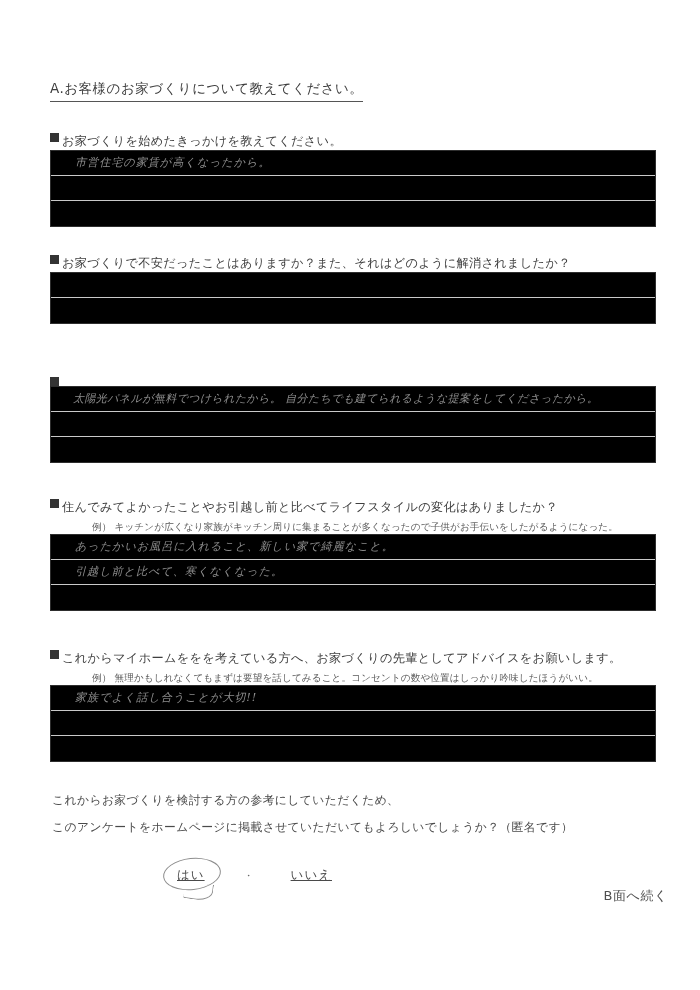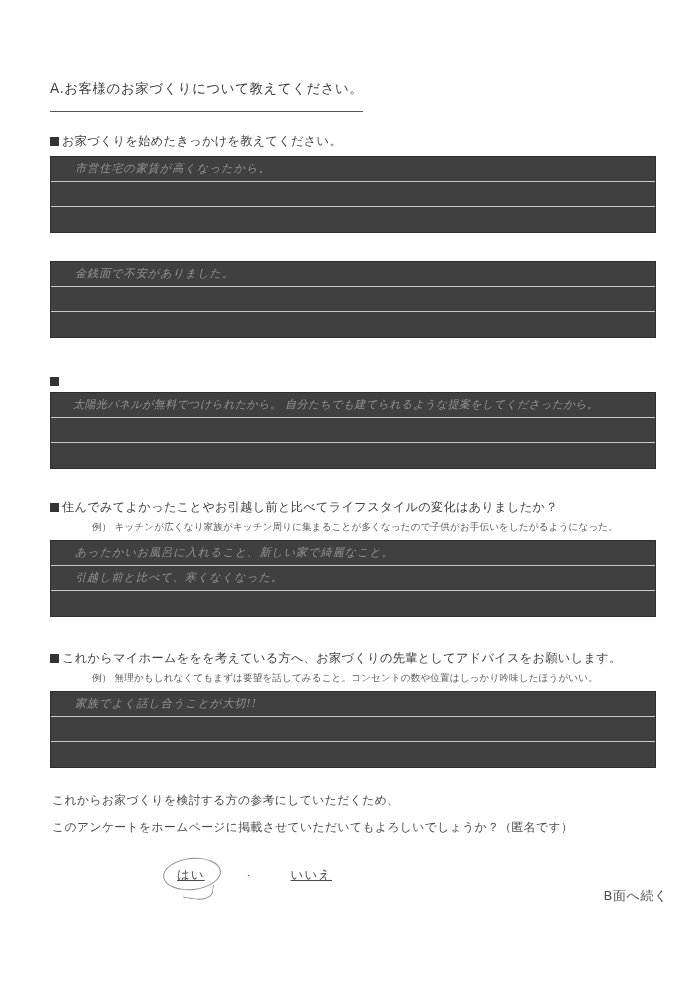--- a/index.html
+++ b/index.html
@@ -25,35 +25,35 @@
 
   
   .doc-title {
     position: absolute;
     left: 50px;
     top: 80px;
     font-size: 13.5px;
     color: #3d3d3d;
     letter-spacing: 0.5px;
     border-bottom: 1.3px solid #555;
-    padding-bottom: 13px;
+    padding-bottom: 3px;
     display: inline-block;
     white-space: nowrap;
   }
 
   
   .qblock { position: absolute; left: 50px; width: 606px; }
 
   .qhead {
     font-size: 12.2px;
     color: #3f3f3f;
     letter-spacing: 0.3px;
     white-space: nowrap;
     display: flex;
-    align-items: center;
+    align-items: flex-start;
     gap: 3px;
   }
   .sq {
     display: inline-block;
     width: 9px; height: 9px;
     background: #343434;
     flex: 0 0 auto;
     position: relative;
     top: 0px;
   }
@@ -61,23 +61,22 @@
     font-size: 9.6px;
     color: #5a5a5a;
     margin-left: 42px;
     margin-top: 5px;
     white-space: nowrap;
     letter-spacing: 0.1px;
   }
 
   
   .abox {
-    margin-top: 6px;
     border: 1.4px solid #2e2e2e;
-    background: #404040;
+    background: #000000;
     box-sizing: border-box;
   }
   .arow {
     height: 25px;
     box-sizing: border-box;
     border-bottom: 1px solid #c9c9c9;
     position: relative;
   }
   .arow:last-child { border-bottom: none; }
 
@@ -178,24 +177,25 @@
       <div class="arow">
         <span class="hw"></span>
       </div>
       <div class="arow">
         <span class="hw"></span>
       </div>
     </div>
   </div>
 
   <div class="qblock" style="top:255px;">
-    <div class="abox">
-      <div class="arow">
-        <span class="hw">金銭面で不安がありました。</span>
-      </div>
+    <div class="qhead">
+      <span class="sq"></span>
+      <span>お家づくりで不安だったことはありますか？また、それはどのように解消されましたか？</span>
+    </div>
+    <div class="abox">
       <div class="arow">
         <span class="hw"></span>
       </div>
       <div class="arow">
         <span class="hw"></span>
       </div>
     </div>
   </div>
 
   <div class="qblock" style="top:377px;">

